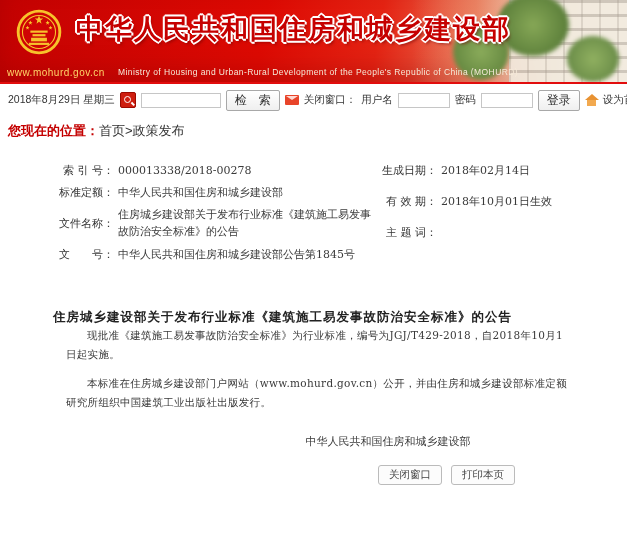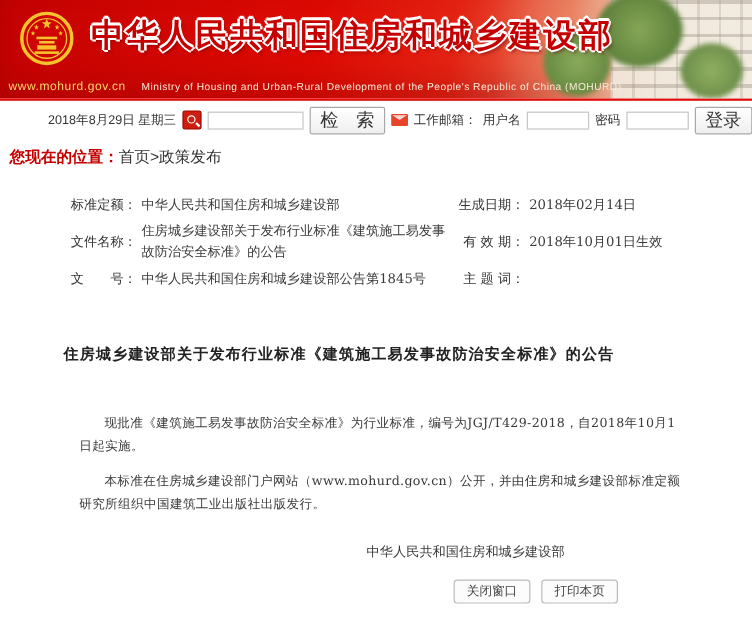--- a/index.html
+++ b/index.html
@@ -26,26 +26,26 @@
     font-size:10px; letter-spacing:.5px; }
   .banner-title { position:absolute; left:76px; top:11px; z-index:2; font-weight:bold; font-size:27px;
     letter-spacing:2px; color:#c60000; white-space:nowrap;
     text-shadow:-2px 0 0 #fff, 2px 0 0 #fff, 0 -2px 0 #fff, 0 2px 0 #fff,
                 -1px -1px 0 #fff, 1px -1px 0 #fff, -1px 1px 0 #fff, 2px 3px 3px rgba(110,0,0,.55); }
   .banner-subtitle { position:absolute; left:118px; top:67px; z-index:2; color:#f6ead9; font-size:8.5px;
     letter-spacing:.4px; white-space:nowrap; }
 
   
   .navbar { height:27px; display:flex; align-items:center; padding:16px 8px; gap:5px;
-    font-size:10.5px; color:#333; background:#fff; white-space:nowrap;margin-left:32px; }
+    font-size:10.5px; color:#333; background:#fff; white-space:nowrap; }
   .nav-input { height:15px; border:1px solid #c6c6c6; background:#fff; font-size:10px; padding:0 2px; }
   .nav-input.search { width:80px; }
   .nav-input.small { width:52px; }
   .nav-btn { background:linear-gradient(#fff,#efefef); border:1px solid #a8a8a8; border-radius:2px;
-    font-size:15px; padding:1px 8px; color:#333; white-space:pre; cursor:pointer; }
+    font-size:12px; padding:1px 8px; color:#333; white-space:pre; cursor:pointer; }
   .search-icon-box { width:16px; height:16px; background:#ce1e0f; border:1px solid #9c0a00; border-radius:2px;
     position:relative; display:inline-block; flex:none; cursor:pointer; }
   .mag { position:absolute; left:3px; top:3px; width:7px; height:7px; border:1.5px solid #fff; border-radius:50%; }
   .mag::after { content:""; position:absolute; left:6px; top:6px; width:4px; height:1.5px;
     background:#fff; transform:rotate(45deg); }
   .mail-icon { width:14px; height:10px; background:#e8442a; border-radius:1px; position:relative;
     display:inline-block; flex:none; }
   .mail-icon::after { content:""; position:absolute; left:1px; top:1px; border-left:6px solid transparent;
     border-right:6px solid transparent; border-top:4px solid #ffd9d2; }
   .nav-right { margin-left:auto; display:flex; align-items:center; gap:4px; }
@@ -66,21 +66,21 @@
   .meta-col.left { flex:1; }
   .meta-col.right { width:222px; }
   .meta-row { display:flex; align-items:center; min-height:22px; }
   .meta-row.tall { min-height:40px; }
   .meta-label { display:inline-block; width:62px; text-align:right; white-space:pre; flex:none; color:#333; }
   .meta-value { padding-left:4px; line-height:17px; }
   .meta-col.left .meta-value { max-width:264px; }
 
   .doc-title { font-size:12.5px; font-weight:bold; color:#222; text-align:center;
     padding:44px 62px 0 0; letter-spacing:1px; }
-  .doc-body { margin-top:40px; }
+  .doc-body { }
   .doc-body p { font-size:10.5px; line-height:19px; margin:0 58px 10px 66px;
     text-indent:2em; letter-spacing:.3px; }
   .signature { width:240px; margin:18px 0 0 268px; text-align:center; font-size:11px; line-height:23px; }
 
   
   .footer-actions { display:flex; justify-content:flex-end; gap:9px; padding:12px 112px 0 0; }
   .footer-actions button { font-size:10.5px; padding:2px 10px; border:1px solid #bbb; border-radius:3px;
     background:#fcfcfc; color:#444; cursor:pointer; font-family:"Liberation Sans",sans-serif; }
 </style>
 </head>
@@ -119,21 +119,21 @@
   </header>
 
   <nav class="navbar">
     <span class="nav-date">2018年8月29日 星期三</span>
     <span class="search-icon-box">
         <span class="mag"></span>
       </span>
     <input class="nav-input search" value="" style="">
     <button class="nav-btn">检　索</button>
     <span class="mail-icon"></span>
-    <span>工作邮箱：</span>
+    <span>关闭窗口：</span>
     <span>用户名</span>
     <input class="nav-input small" value="" style="">
     <span>密码</span>
     <input class="nav-input small" type="password" value="" style="">
     <button class="nav-btn">登录</button>
     <span class="nav-right">
       <span class="home-icon"></span>
       <span class="nav-link">设为首页</span>
 
     </span>
@@ -141,20 +141,24 @@
 
   <div class="breadcrumb">
     <span class="loc">您现在的位置：</span><span class="path">首页&gt;政策发布</span>
   </div>
 
   <div class="docarea">
 
     <section class="meta">
       <div class="meta-col left">
         <div class="meta-row">
+          <span class="meta-label">索 引 号：</span>
+          <span class="meta-value">000013338/2018-00278</span>
+        </div>
+        <div class="meta-row">
           <span class="meta-label">标准定额：</span>
           <span class="meta-value">中华人民共和国住房和城乡建设部</span>
         </div>
         <div class="meta-row tall">
           <span class="meta-label">文件名称：</span>
           <span class="meta-value">住房城乡建设部关于发布行业标准《建筑施工易发事故防治安全标准》的公告</span>
         </div>
         <div class="meta-row">
           <span class="meta-label">文　　号：</span>
           <span class="meta-value">中华人民共和国住房和城乡建设部公告第1845号</span>

